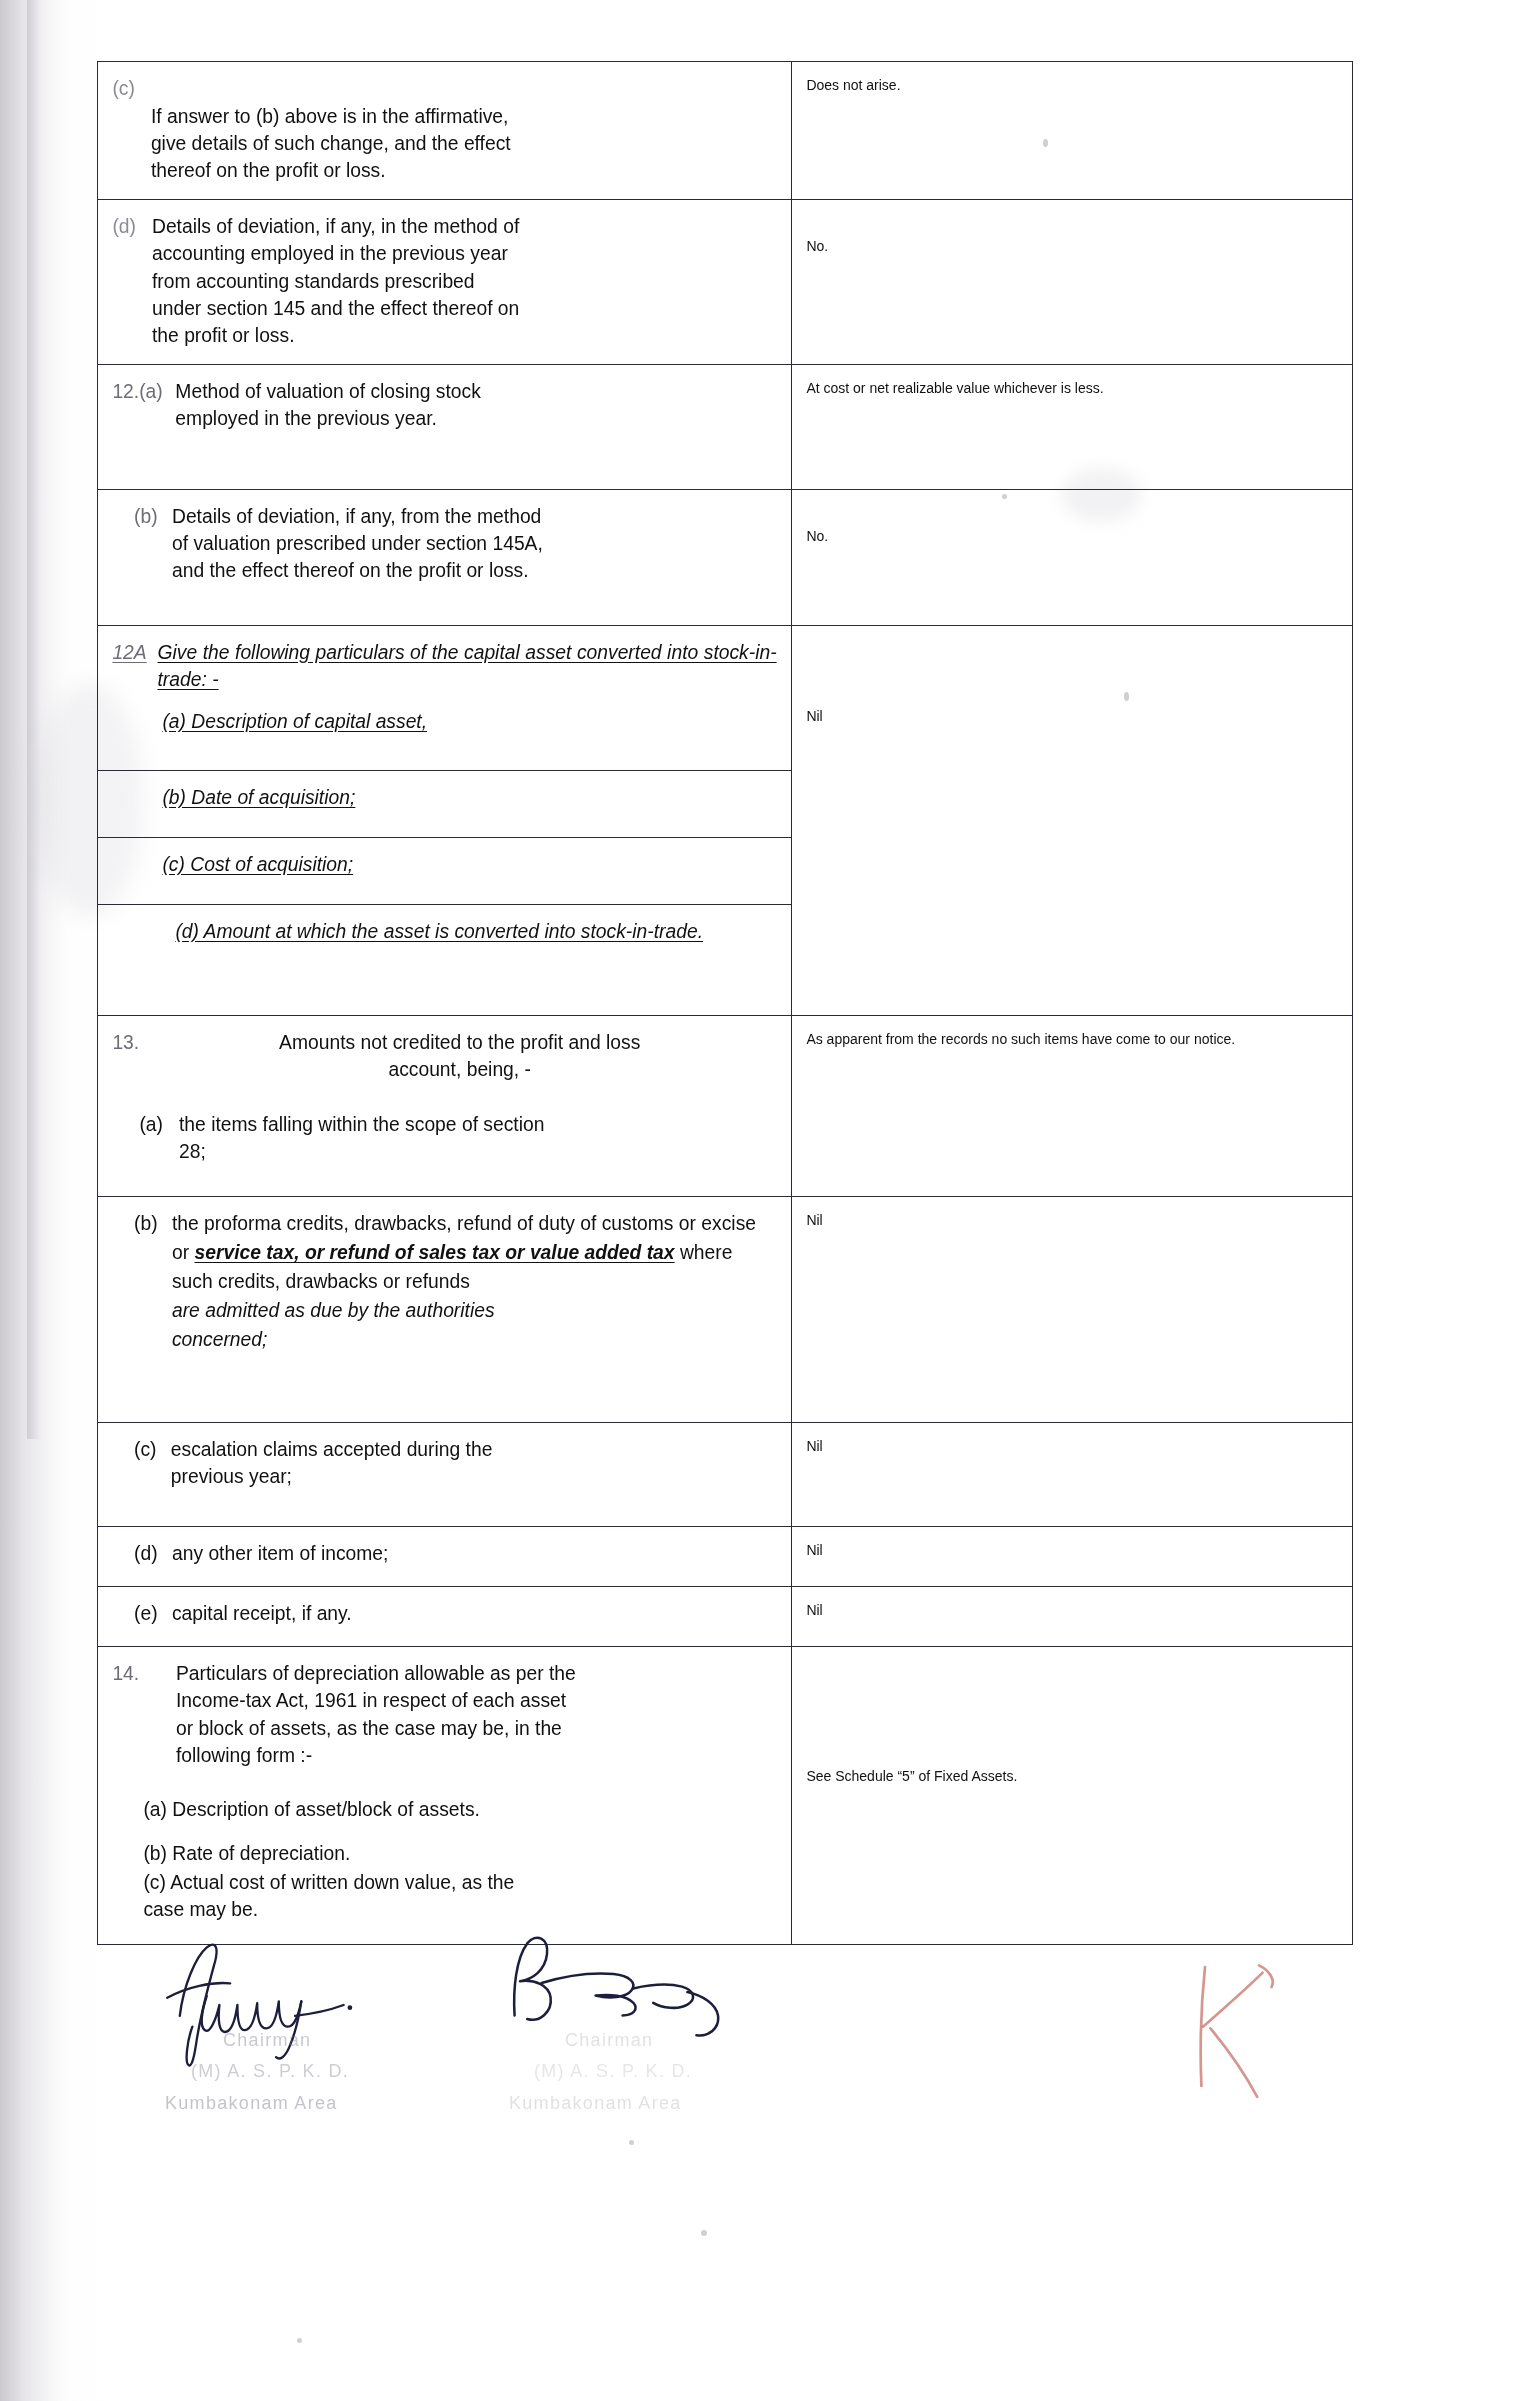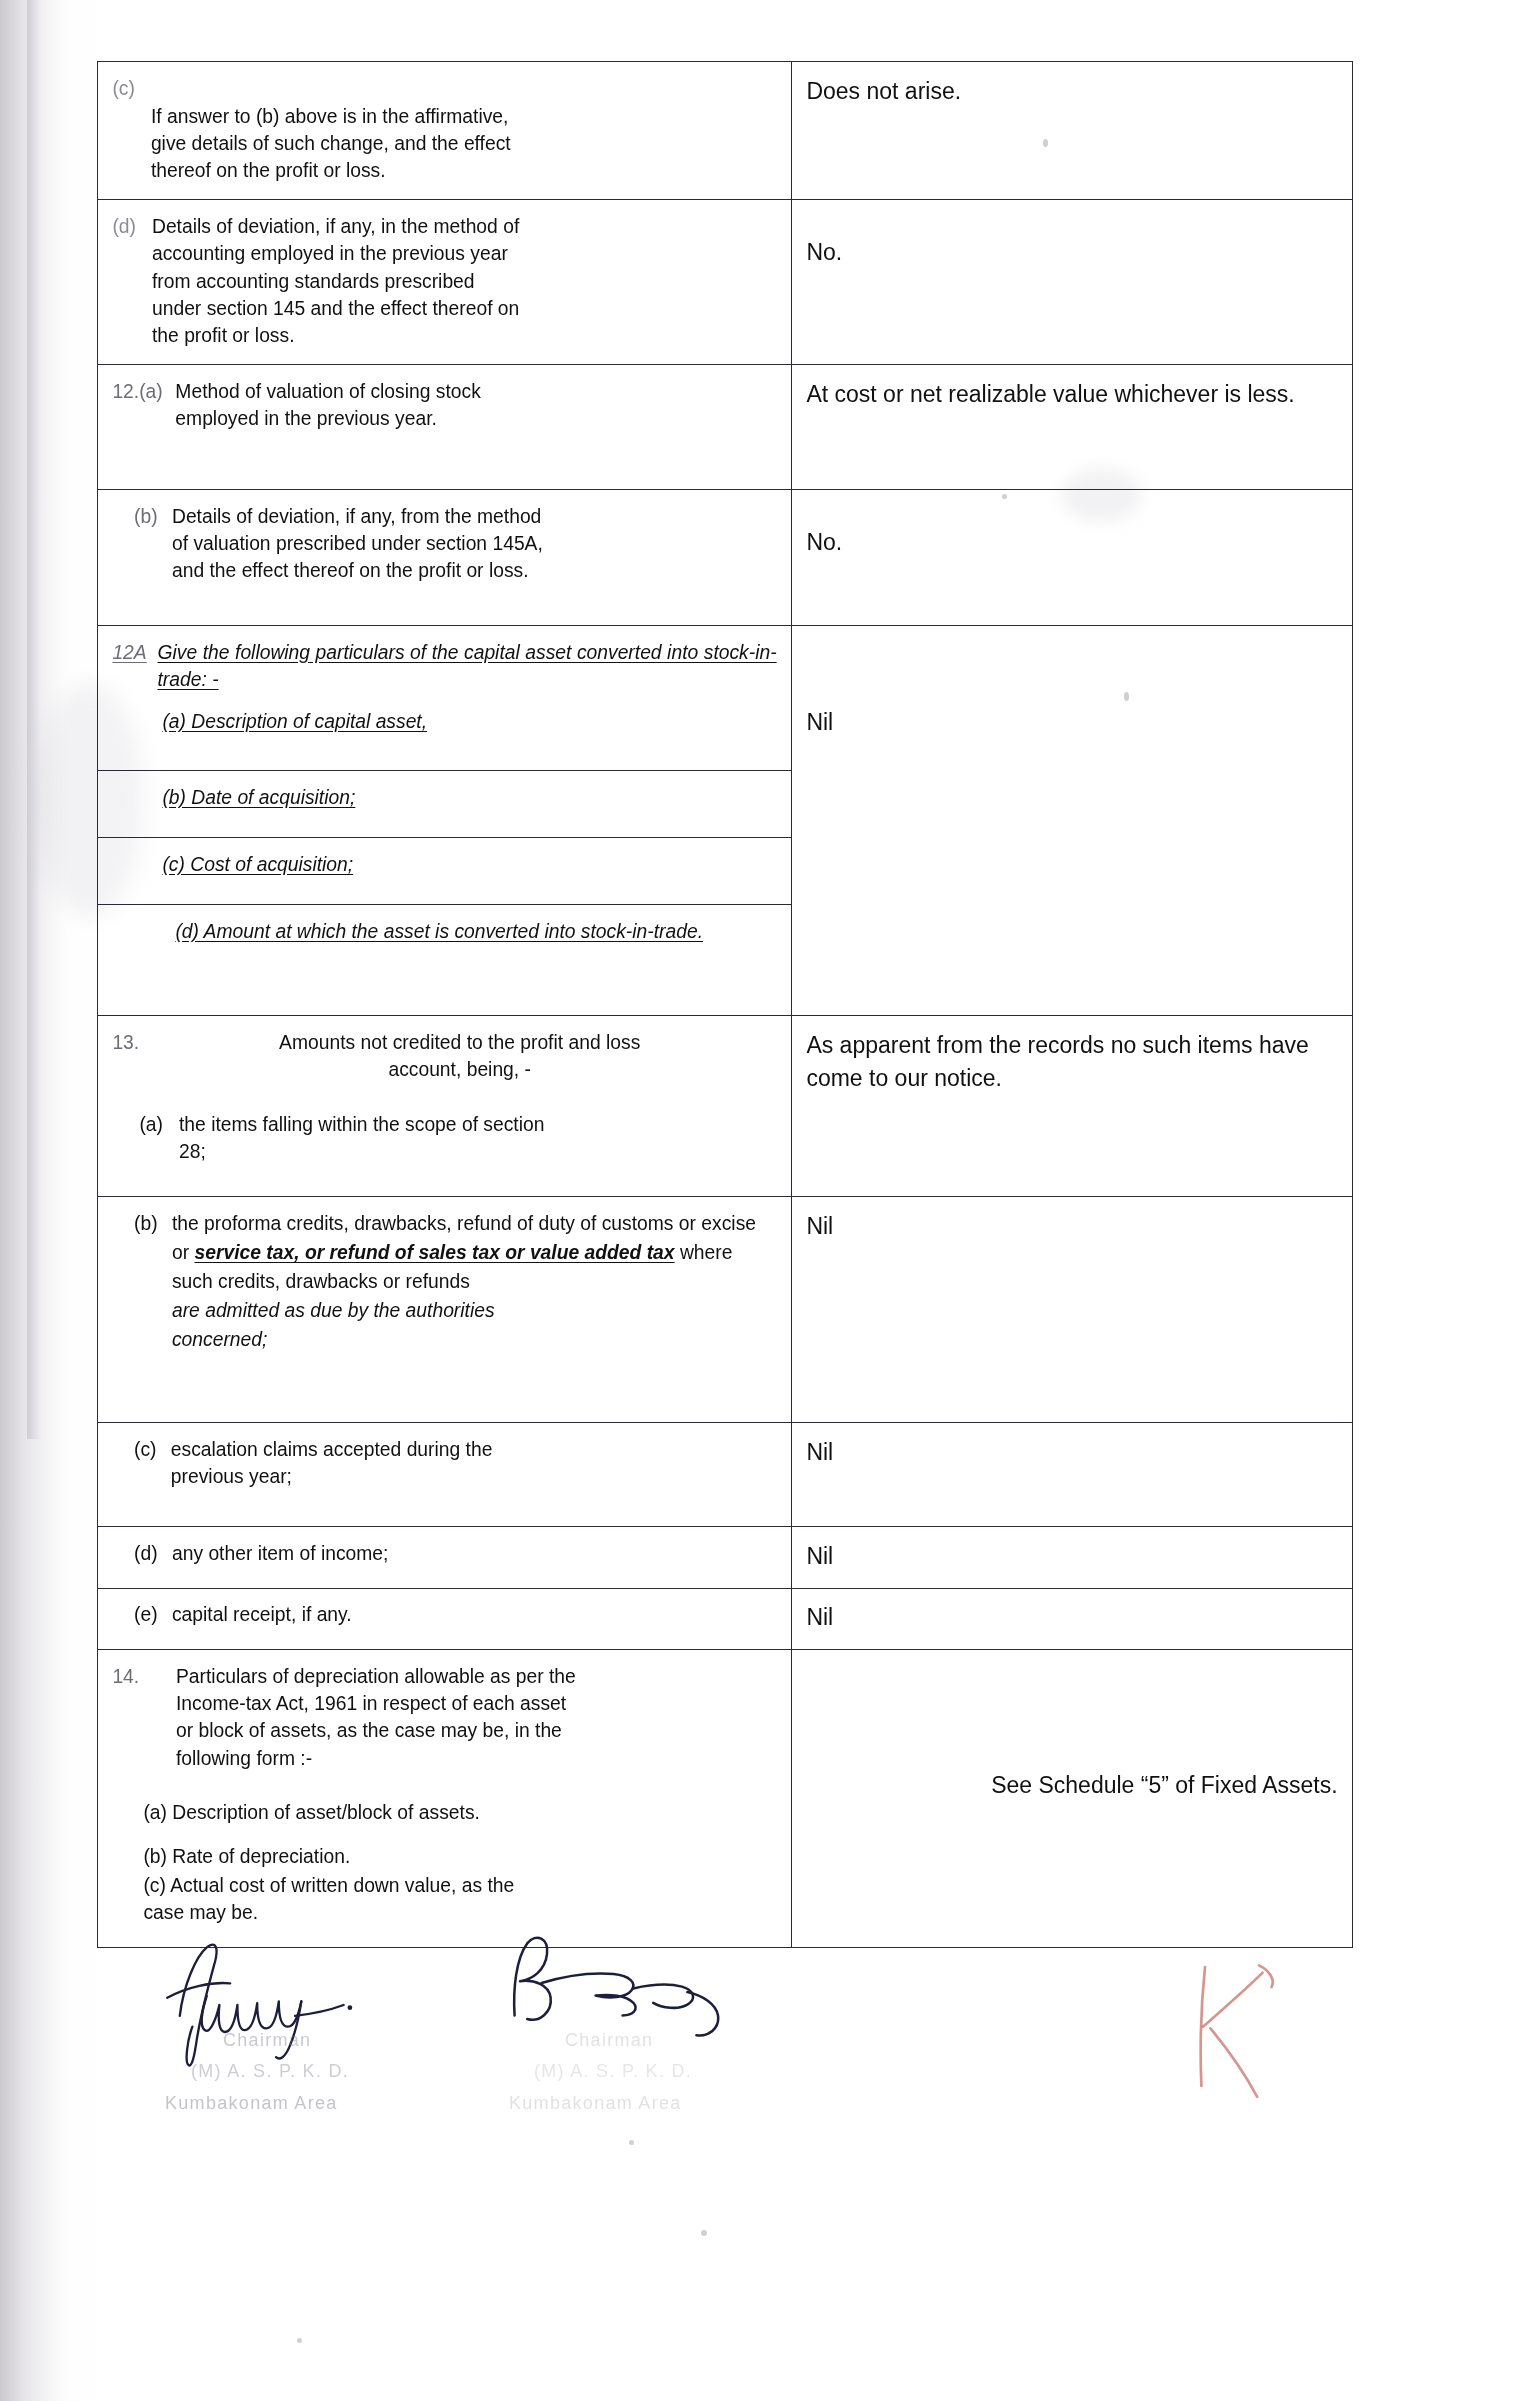--- a/index.html
+++ b/index.html
@@ -76,25 +76,25 @@
   }
   .q-body {
     flex: 1 1 auto;
   }
   .indent-1 { padding-left: 31px; }
   .indent-2 { padding-left: 50px; }
   .gap-top { margin-top: 27px; }
   .gap-top-sm { margin-top: 16px; }
 
   .ans {
-    font-size: 23px;
+    font-size: 14px;
     line-height: 1.45;
   }
   .ans.center {
-    text-align: right;
+    text-align: left;
     padding-top: 3.6px;
   }
   .mid-pad { padding-top: 23.4px; }
 
   
   .ital-ul {
     font-style: italic;
     text-decoration: underline;
     text-underline-offset: 2.7px;
   }

